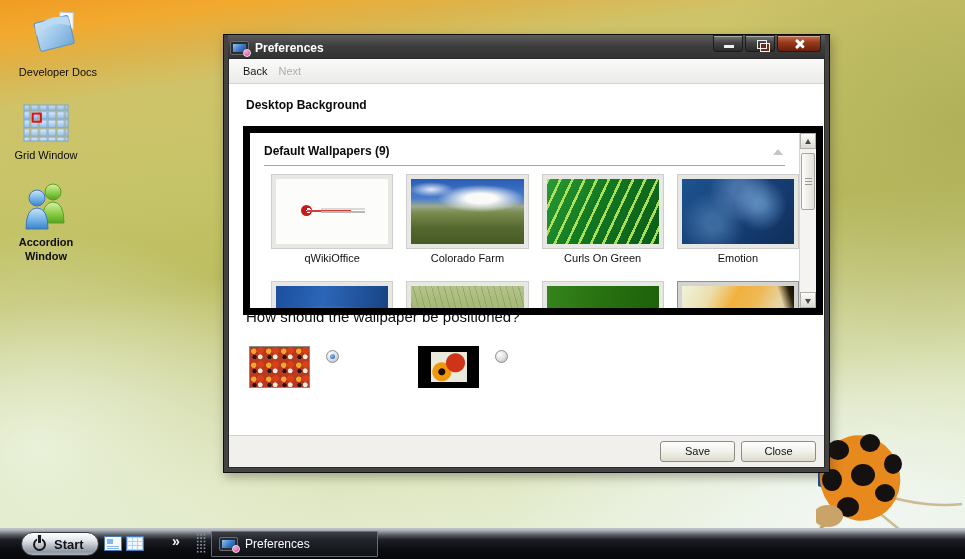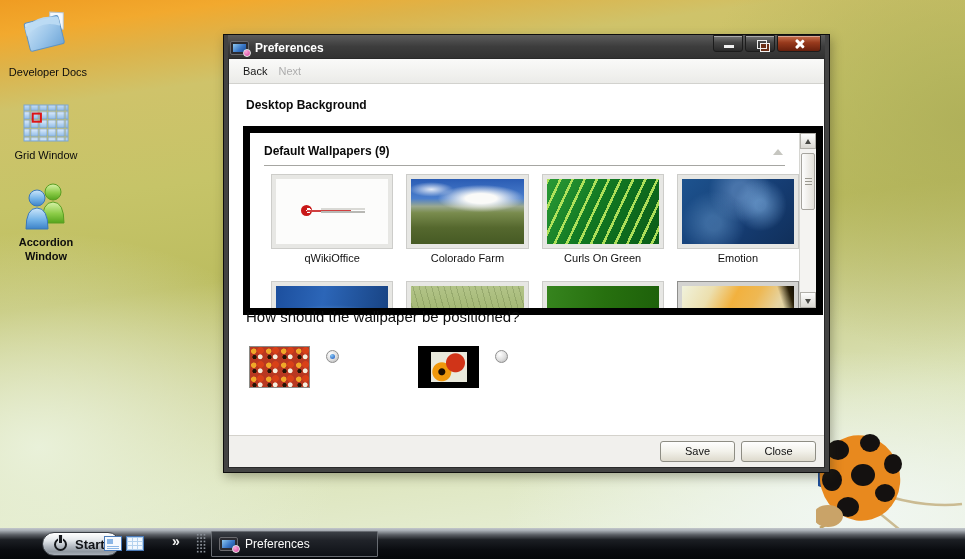--- a/index.html
+++ b/index.html
@@ -12,21 +12,21 @@
       radial-gradient(ellipse 55% 45% at 88% 92%, rgba(241,247,243,.97) 0%, rgba(241,247,243,0) 65%),
       radial-gradient(ellipse 45% 55% at 4% 80%, rgba(235,243,222,.92) 0%, rgba(235,243,222,0) 70%),
       radial-gradient(ellipse 40% 60% at 100% 22%, rgba(173,174,88,.85) 0%, rgba(173,174,88,0) 70%),
       linear-gradient(172deg, #ef9c22 0%, #f2a92e 5%, #ddb34a 10%, #cfc36a 16%, #c6c468 30%, #bcbd60 45%, #cdd193 60%, #dde5bd 75%, #e7efd7 90%, #ecf2e3 100%);
   }
 
   
   .desk-icon { position:absolute; width:92px; text-align:center; cursor:default; z-index:2; }
   .desk-icon .glyph { margin:0 auto; }
   .desk-icon .lbl { font-size:11px; color:#0c0c0c; margin-top:3px; line-height:1.3; }
-  #di-developer { left:2px; top:8px; }
+  #di-developer { left:12px; top:8px; }
   #di-grid { left:0; top:103px; }
   #di-accordion { left:0; top:180px;font-weight:bold; }
 
   
   .ladybug { position:absolute; left:816px; top:428px; z-index:1; filter:blur(.7px); }
 
   
   .window { position:absolute; left:223px; top:34px; width:607px; height:439px; z-index:5;
     background:#434343; border:1px solid #0e0e0e; padding:0 4px 4px;
     box-shadow: 2px 4px 10px rgba(40,40,20,.35);
@@ -152,21 +152,21 @@
     border:1px solid #8e8d84; border-radius:3px; }
   .bg-color-btn { position:absolute; left:356px; top:261px; width:106px; height:22px; line-height:20px; }
 
   .win-footer { flex:0 0 32px; background:#f1f0ed; border-top:1px solid #d4d2cc;
     display:flex; justify-content:flex-end; align-items:center; gap:6px; padding:0 8px; }
   .win-footer .btn { width:75px; height:21px; line-height:19px; }
 
   
   .taskbar { position:absolute; left:0; right:0; bottom:0; height:31px; z-index:10;
     background:linear-gradient(to bottom,#c3c7cb 0%,#a9afb5 8%,#5a5e64 22%,#1c1f24 38%,#0a0c10 70%,#05070a 100%); }
-  .start-btn { position:absolute; left:42px; top:4px; width:78px; height:24px; border-radius:13px; cursor:pointer;
+  .start-btn { position:absolute; left:21px; top:4px; width:78px; height:24px; border-radius:13px; cursor:pointer;
     background:linear-gradient(to bottom,#ffffff 0%,#e2e6ea 35%,#b6bcc4 60%,#9098a0 85%,#aab0b8 100%);
     border:1px solid #383c42; display:flex; align-items:center; gap:7px; padding:0 9px;
     font-weight:bold; font-size:13px; color:#121418; }
   .power-icon { position:relative; width:16px; height:16px; flex:0 0 16px; }
   .power-icon::before { content:''; position:absolute; inset:1.5px; border:2.6px solid #16181c; border-radius:50%; }
   .power-icon::after { content:''; position:absolute; left:6.2px; top:-1px; width:3.2px; height:8px;
     background:#16181c; border-left:1.5px solid #dde1e5; border-right:1.5px solid #dde1e5; }
   .ql-icon { position:absolute; top:8px; width:18px; height:15px; border:1px solid #4a7ab8; background:#f6fafe; cursor:pointer; }
   #ql-1 { left:104px; }
   #ql-1::before { content:''; position:absolute; left:2px; top:2px; width:6px; height:5px; background:#8ab6e6; }

